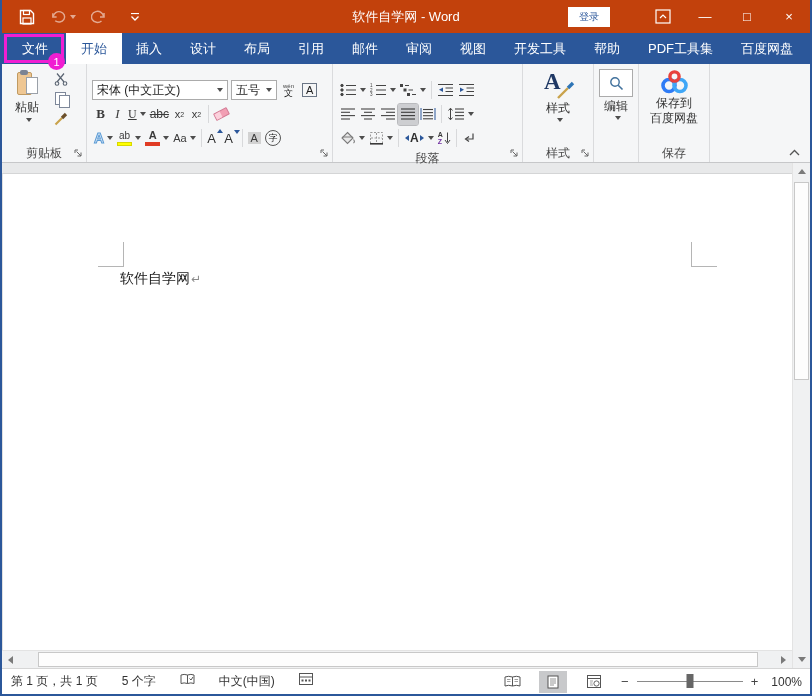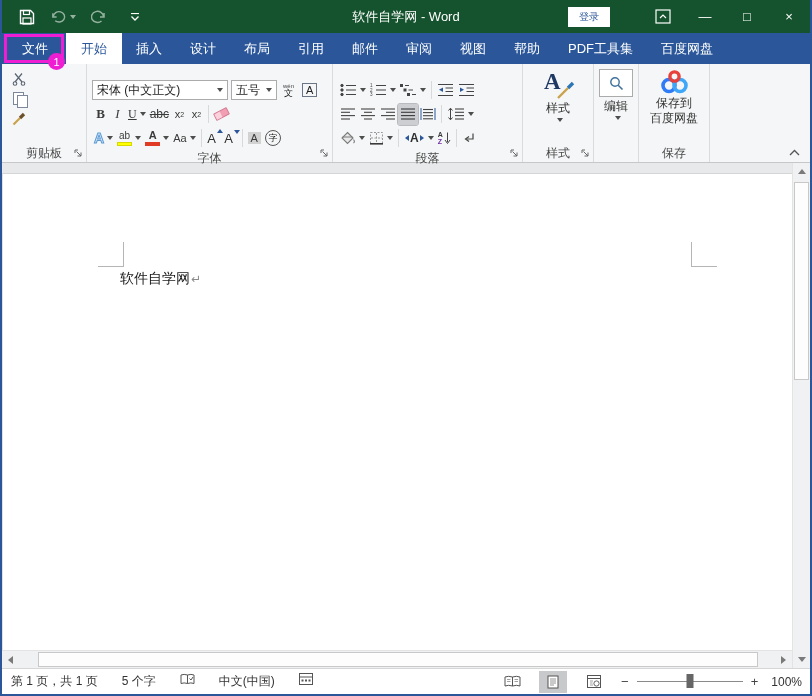--- a/index.html
+++ b/index.html
@@ -5,21 +5,21 @@
   * { margin:0; padding:0; box-sizing:border-box; }
   html,body { width:812px; height:696px; }
   body {
     font-family:"Liberation Sans","DejaVu Sans",sans-serif;
     font-size:12px; color:#3a3a3a; background:#fff; overflow:hidden;
     border-left:2px solid #2b579a; border-right:2px solid #2b579a; border-bottom:2px solid #2b579a;
     position:relative;
   }
   svg { display:block; }
   
-  .titlebar { height:33px; background:#14532d; display:flex; align-items:center; position:relative; color:#fff; }
+  .titlebar { height:33px; background:#c2410c; display:flex; align-items:center; position:relative; color:#fff; }
   .qat { display:flex; align-items:center; gap:10px; padding-left:12px; }
   .qat-btn { width:26px; height:24px; display:flex; align-items:center; justify-content:center; }
   .dim { opacity:.55; }
   .win-title { position:absolute; left:50%; transform:translateX(-50%); font-size:13px; color:#fff; white-space:nowrap; }
   .tb-right { margin-left:auto; display:flex; align-items:center; height:100%; }
   .login-btn { background:#fff; color:#2b579a; border:none; font-size:10px; padding:3px 11px; margin-right:32px; cursor:pointer; font-family:inherit; }
   .cap-btn { width:42px; height:100%; display:flex; align-items:center; justify-content:center; color:#fff; font-size:13px; }
   
   .tabrow { height:31px; background:#2b579a; display:flex; align-items:stretch; color:#fff; font-size:13px; }
   .tab { display:flex; align-items:center; padding:0 14px; cursor:pointer; white-space:nowrap; }
@@ -199,35 +199,47 @@
   <div class="tab">
       <span>邮件</span>
     </div>
   <div class="tab">
       <span>审阅</span>
     </div>
   <div class="tab">
       <span>视图</span>
     </div>
   <div class="tab">
+      <span>开发工具</span>
+    </div>
+  <div class="tab">
       <span>帮助</span>
     </div>
   <div class="tab">
       <span>PDF工具集</span>
     </div>
   <div class="tab">
       <span>百度网盘</span>
     </div>
 
 </div>
 
 <div class="ribbon">
 
   <div class="grp" style="width:85px">
     <div class="grp-body">
+      <div class="paste-big">
+        <div class="clip-ic">
+          <div class="clip-board"></div>
+            <div class="clip-clip"></div>
+            <div class="clip-page"></div>
+        </div>
+        <span style="font-size:12px;color:#333">粘贴</span>
+        <span class="car"></span>
+      </div>
       <div class="mini-col">
         <span class="ib">
           <svg width="14" height="14" viewBox="0 0 14 14">
               <path d="M3 1.5 L10 10 M10 1.5 L3 10" stroke="#5a6472" stroke-width="1.2" fill="none"></path>
               <circle cx="3" cy="11.5" r="1.8" fill="none" stroke="#5a6472" stroke-width="1.1"></circle>
               <circle cx="11" cy="11.5" r="1.8" fill="none" stroke="#5a6472" stroke-width="1.1"></circle>
             </svg>
         </span>
         <span class="ib">
             <span class="copy-ic"></span>
@@ -324,23 +336,20 @@
           </span>
         <span class="vsep"></span>
         <span class="ib">
             <span class="shade-a">A</span>
           </span>
         <span class="ib">
             <span class="enclose">字</span>
           </span>
       </div>
     </div>
-    <div class="grp-label">
-        <span>字体</span>
-      </div>
     <span class="launcher">
       <svg width="9" height="9" viewBox="0 0 9 9">
           <path d="M1 1 H4 M1 1 V4 M2.5 2.5 L7 7 M7 3.5 V7 H3.5" stroke="#666" stroke-width="1" fill="none"></path>
         </svg>
     </span>
   </div>
 
   <div class="grp" style="width:190px">
     <div class="grp-body col">
       <div class="r-row">

